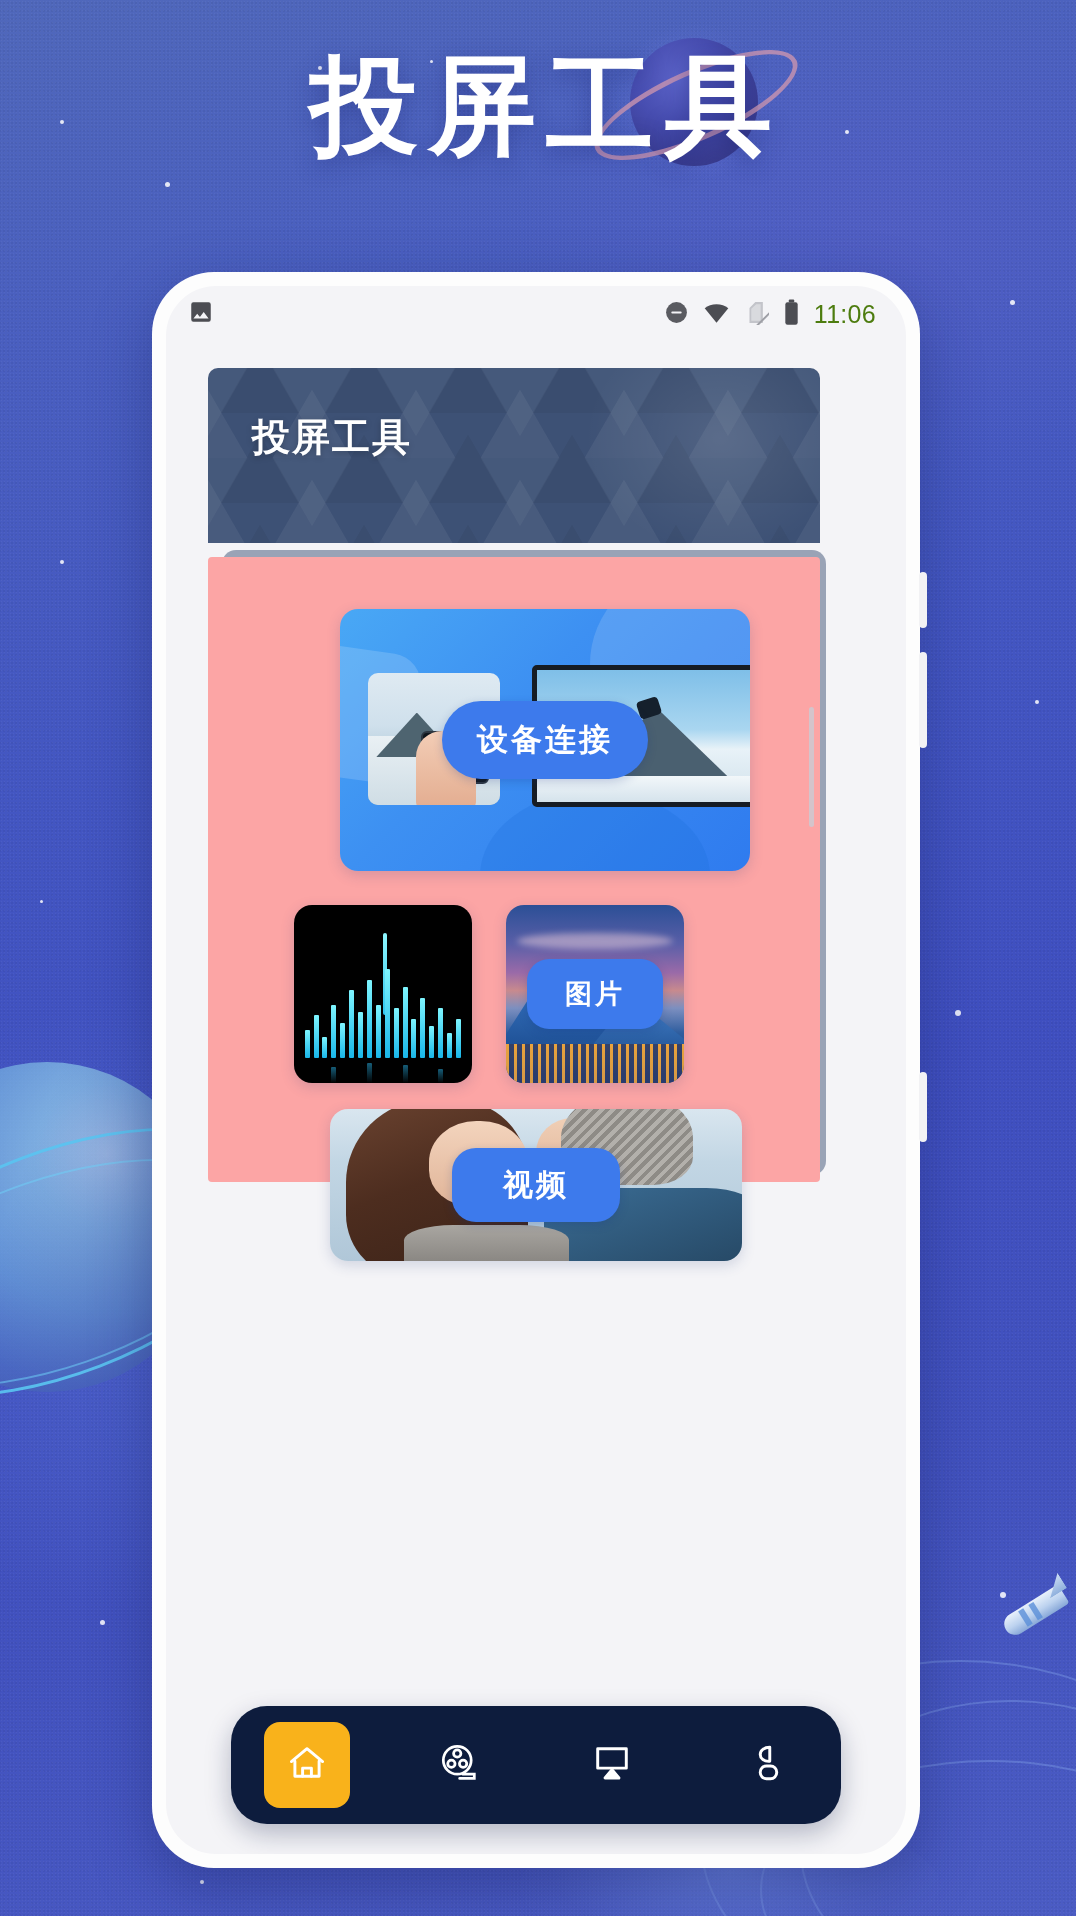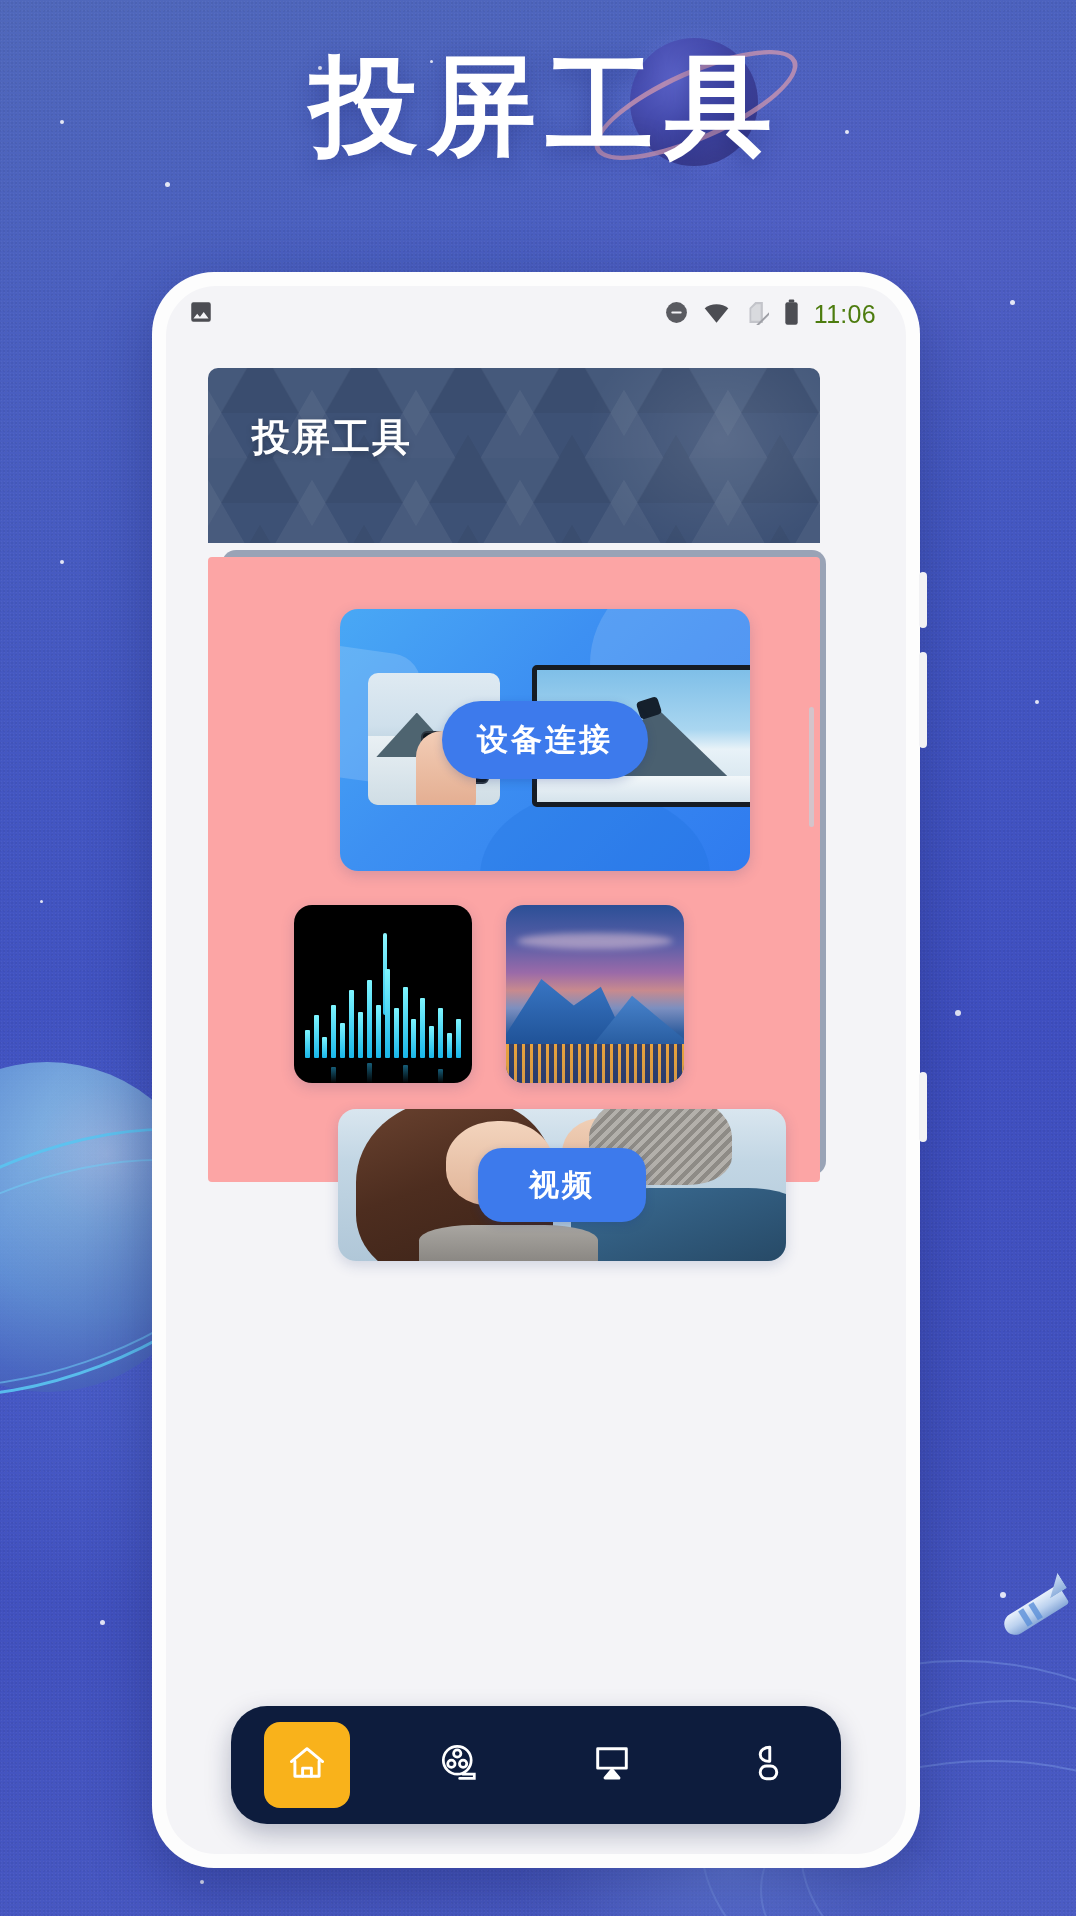--- a/index.html
+++ b/index.html
@@ -314,21 +314,21 @@
   }
   .img-city{
     position:absolute; left:0; bottom:0; width:100%; height:22%;
     background:
       repeating-linear-gradient(90deg, rgba(255,176,60,.85) 0 3px, rgba(40,60,110,.9) 3px 8px),
       linear-gradient(180deg,#b8741e,#2a3f72);
     opacity:.95;
   }
   #pill-image{ width:136px; height:70px; border-radius:22px; font-size:27px; }
   
-  #card-video{ left:130px; top:552px; width:448px; height:152px; }
+  #card-video{ left:122px; top:552px; width:412px; height:152px; }
   .vid-bg{
     position:absolute; inset:0;
     background:linear-gradient(180deg,#d9e6ef 0%,#c2d6e4 35%,#b0c7d8 100%);
   }
   .vid-hair{
     position:absolute; left:4%; top:-6%; width:44%; height:118%;
     background:linear-gradient(160deg,#6b4330 0%,#4d2d1f 45%,#3a2217 100%);
     border-radius:46% 40% 30% 36%;
   }
   .vid-face1{
@@ -530,20 +530,21 @@
               <div class="eq-refl" style="left:81%; height:8%;"></div>
             </div>
           </div>
 
           <div class="card" id="card-image">
             <div class="img-sky"></div>
             <div class="img-cloud"></div>
             <div class="img-mtn"></div>
             <div class="img-mtn2"></div>
             <div class="img-city"></div>
+            <div class="pill" id="pill-image">图片</div>
           </div>
 
           <div class="card" id="card-video">
             <div class="vid-bg"></div>
             <div class="vid-hair"></div>
             <div class="vid-face1"></div>
             <div class="vid-face2"></div>
             <div class="vid-hat"></div>
             <div class="vid-jacket"></div>
             <div class="vid-scarf"></div>

